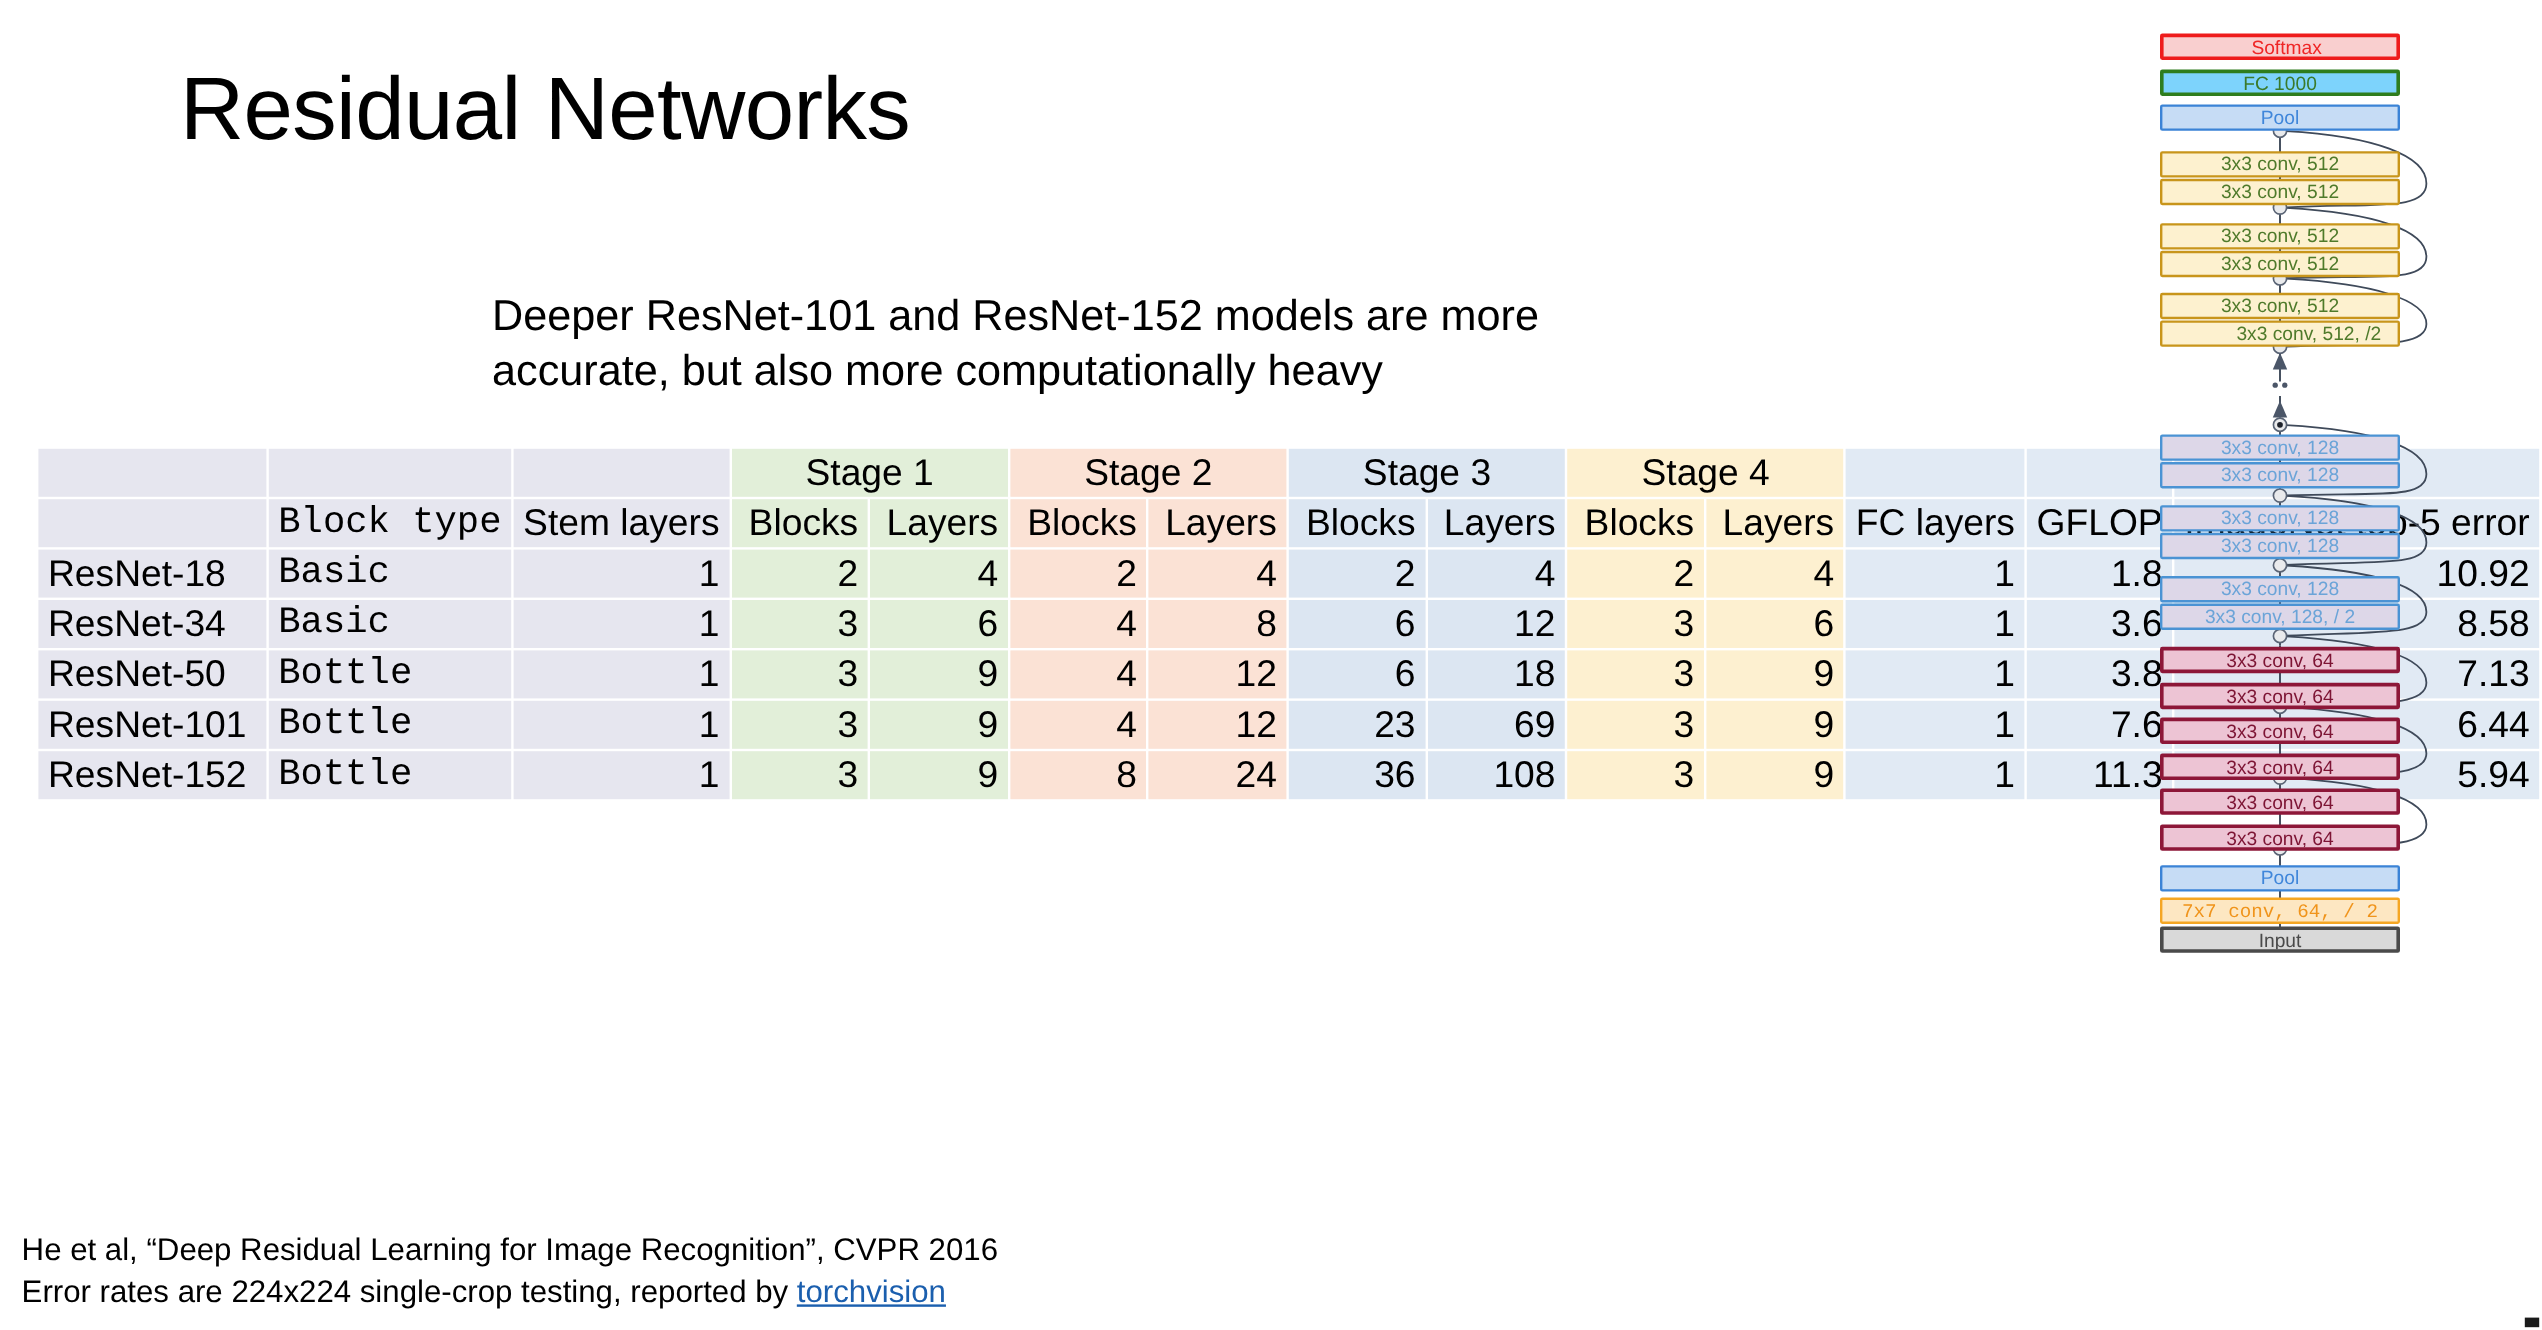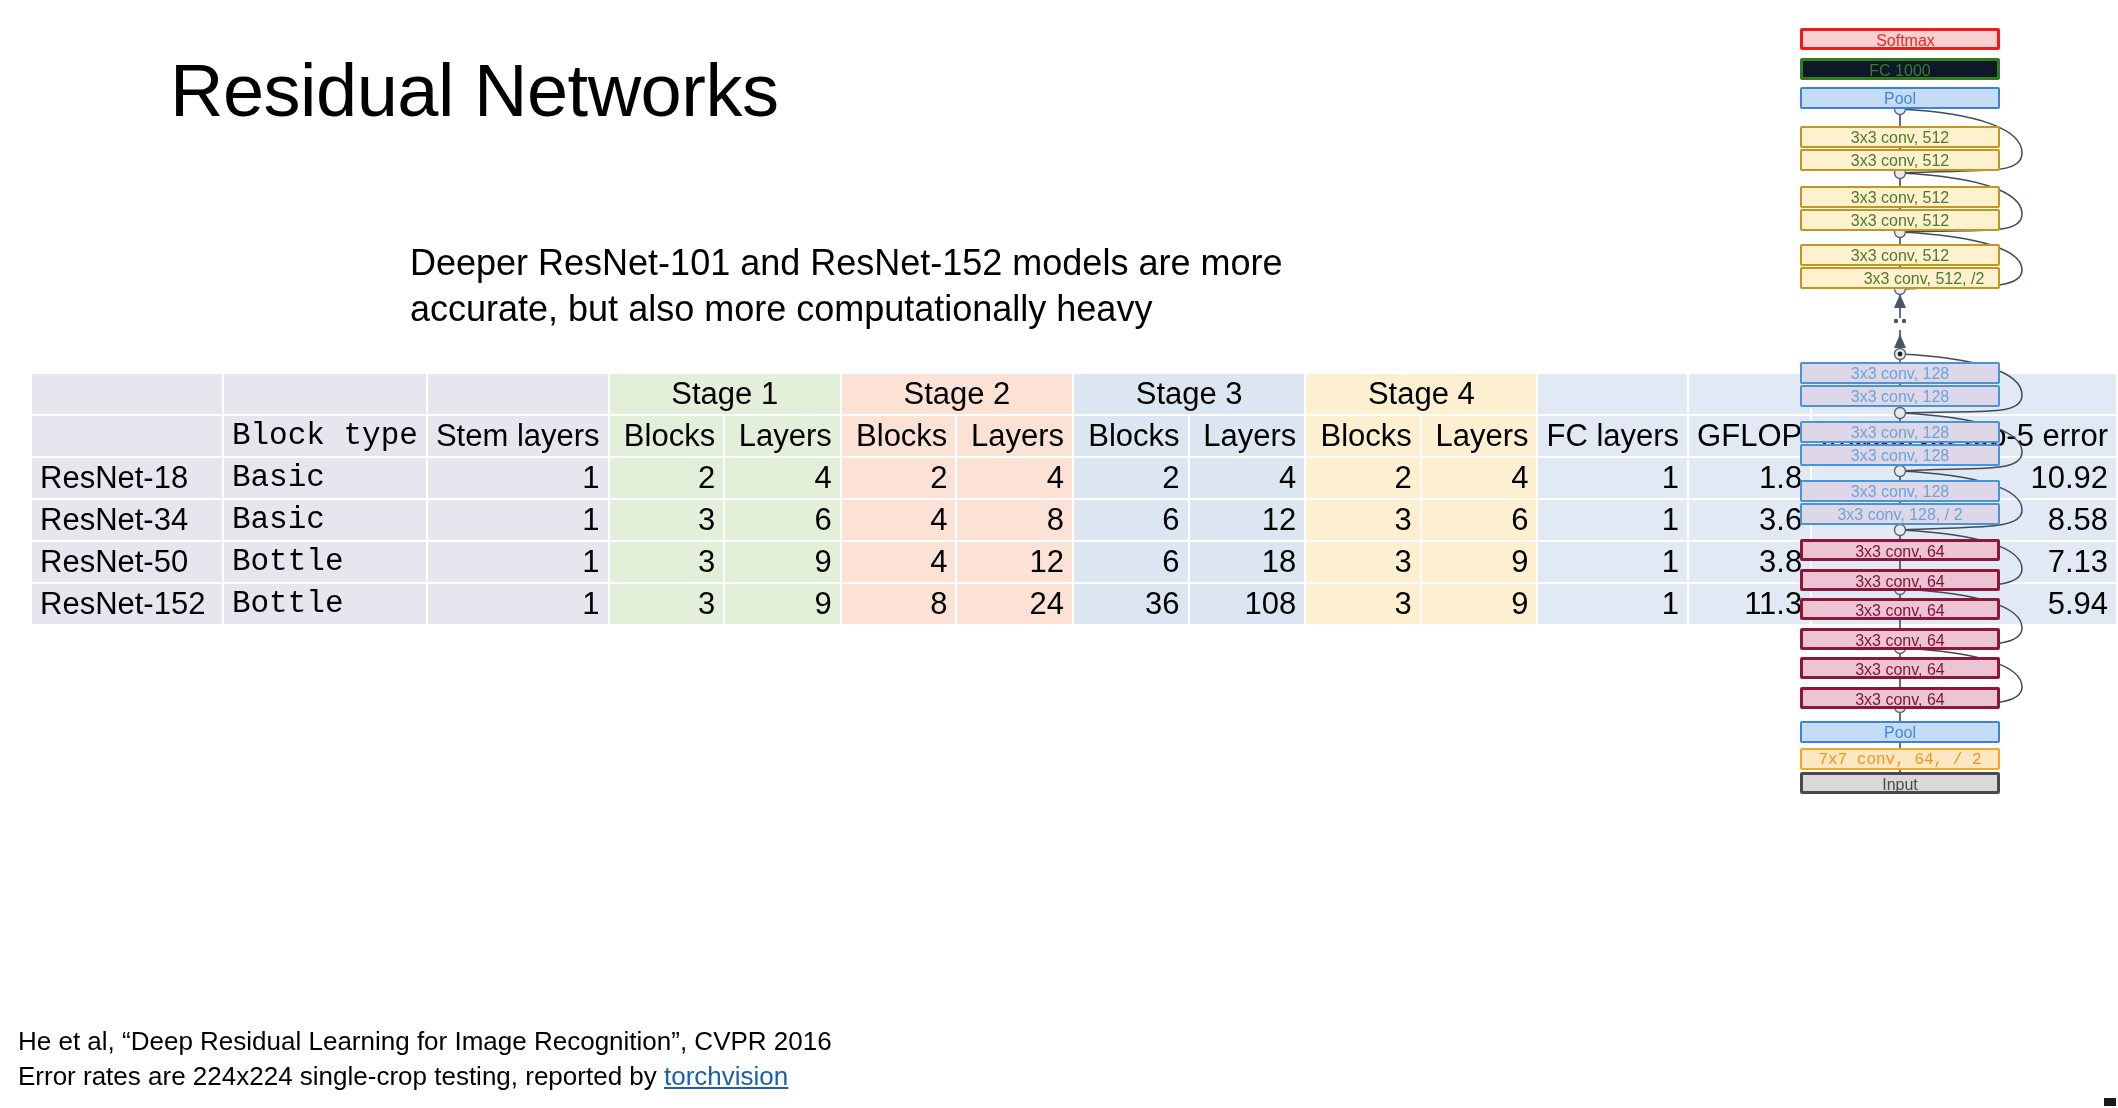--- a/index.html
+++ b/index.html
@@ -11,21 +11,20 @@
     overflow:hidden;
     position:relative;
   }
 
   
   #slide-title{
     position:absolute; left:150px; top:52px;
     font-size:74px; font-weight:400; line-height:1.05;
     letter-spacing:-0.5px;
     white-space:nowrap;
-    margin-left:20px;
   }
 
   
   #subtitle{
     position:absolute; left:410px; top:240px;
     width:960px;
     font-size:36px; line-height:1.28; font-weight:400;
   }
   #subtitle .l{display:block;}
 
@@ -81,21 +80,21 @@
     height:22px;
     box-sizing:border-box;
     border-radius:2px;
     font-size:16px;
     text-align:center;
     line-height:20px;
     white-space:nowrap;
     overflow:hidden;
   }
   .b-softmax{background:#f9cfcf;border:3px solid #ee1c1c;color:#ef2626;padding-left:11px;}
-  .b-fc     {background:#0f172a;border:3px solid #2e7d1e;color:#3a7a2a;}
+  .b-fc     {background:#7dd3fc;border:3px solid #2e7d1e;color:#3a7a2a;}
   .b-pool   {background:#c6dcf5;border:2px solid #3b83d6;color:#3f86da;}
   .b-conv512{background:#fdf1cf;border:2px solid #c8951b;color:#4f7a2a;}
   .b-conv128{background:#ddd7e8;border:2px solid #4a93d4;color:#6ba4d8;}
   .b-conv64 {background:#edc4d4;border:3px solid #8d1738;color:#7d1434;}
   .b-conv7  {background:#fde7c2;border:2px solid #f5a623;color:#f0941b;}
   .b-input  {background:#d9d9d9;border:3px solid #4a4a4a;color:#4a4a4a;}
 
   .nd-svg{position:absolute;left:0;top:0;width:328px;height:1080px;pointer-events:none;}
   .tiny-mark{position:absolute;right:2px;bottom:2px;width:12px;height:8px;background:#1a1a1a;}
 </style>
@@ -181,20 +180,36 @@
         <td class="g-green c-num">9</td>
         <td class="g-orange c-num">4</td>
         <td class="g-orange c-num">12</td>
         <td class="g-blue c-num">6</td>
         <td class="g-blue c-num">18</td>
         <td class="g-yellow c-num">3</td>
         <td class="g-yellow c-num">9</td>
         <td class="g-lblue c-fc">1</td>
         <td class="g-lblue c-gflop">3.8</td>
         <td class="g-lblue c-err">7.13</td>
+      </tr>
+      <tr>
+        <td class="g-grey c-name">ResNet-101</td>
+        <td class="g-grey c-block">Bottle</td>
+        <td class="g-grey c-stem">1</td>
+        <td class="g-green c-num">3</td>
+        <td class="g-green c-num">9</td>
+        <td class="g-orange c-num">4</td>
+        <td class="g-orange c-num">12</td>
+        <td class="g-blue c-num">23</td>
+        <td class="g-blue c-num">69</td>
+        <td class="g-yellow c-num">3</td>
+        <td class="g-yellow c-num">9</td>
+        <td class="g-lblue c-fc">1</td>
+        <td class="g-lblue c-gflop">7.6</td>
+        <td class="g-lblue c-err">6.44</td>
       </tr>
       <tr>
         <td class="g-grey c-name">ResNet-152</td>
         <td class="g-grey c-block">Bottle</td>
         <td class="g-grey c-stem">1</td>
         <td class="g-green c-num">3</td>
         <td class="g-green c-num">9</td>
         <td class="g-orange c-num">8</td>
         <td class="g-orange c-num">24</td>
         <td class="g-blue c-num">36</td>

